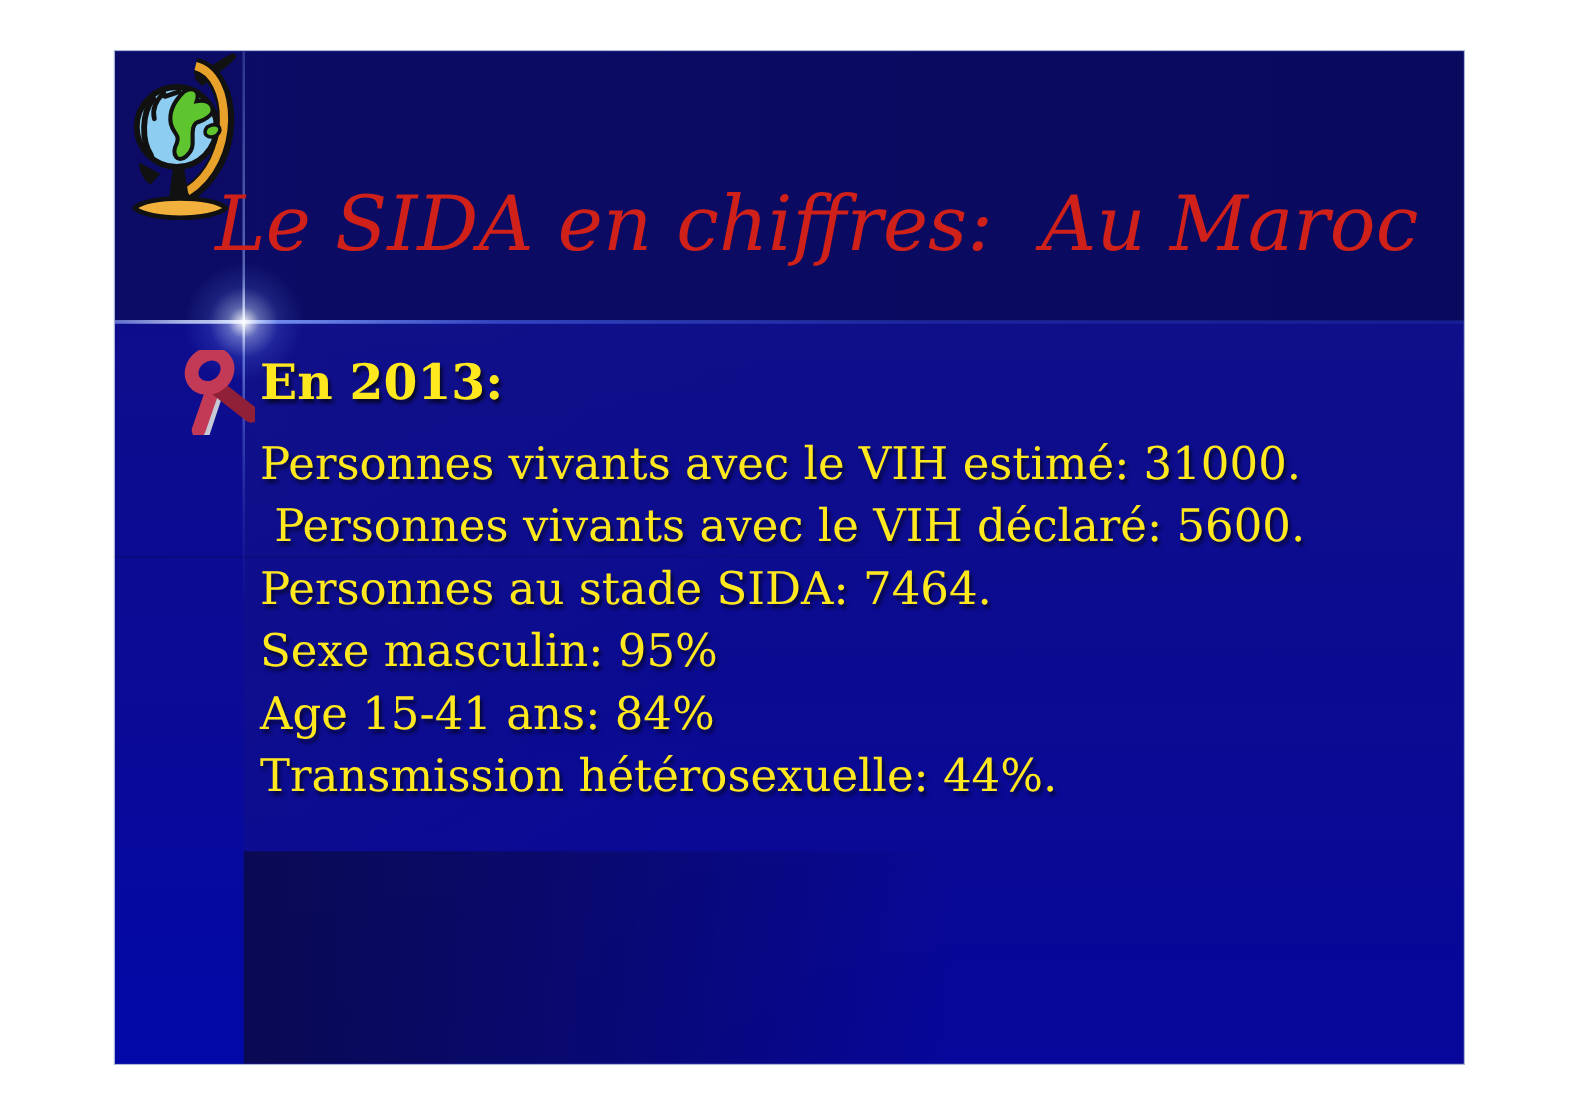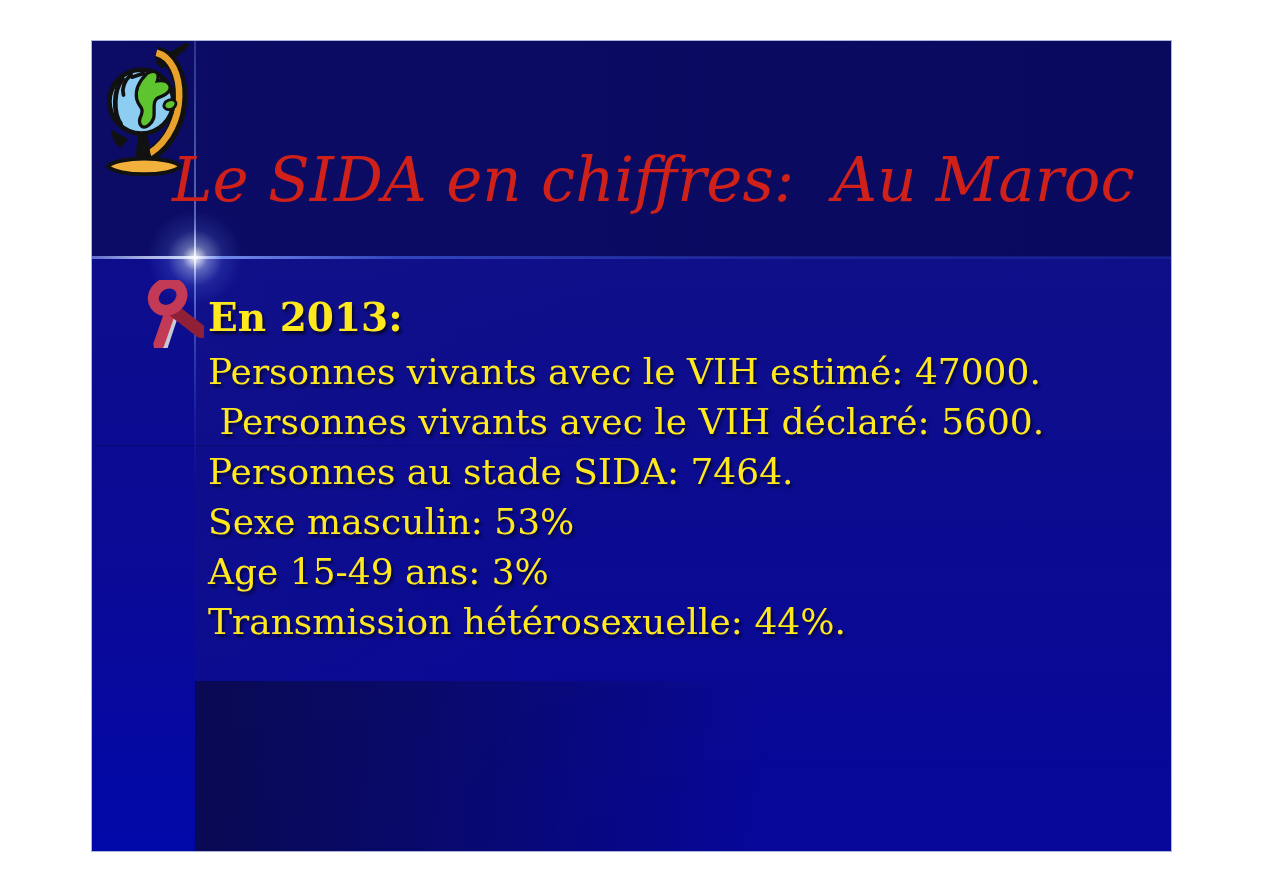--- a/index.html
+++ b/index.html
@@ -73,21 +73,21 @@
     font-size:61px;font-weight:normal;font-style:italic;
     line-height:1.15;white-space:pre-wrap;
     color:var(--title_text,#cf2019);
   }
   
   .globe{position:absolute;left:8px;top:0;width:94px;height:140px;}
   
   .ribbon{position:absolute;left:48px;top:239px;width:64px;height:68px;}
   
   .heading{
-    position:absolute;left:116px;top:252px;
+    position:absolute;left:116px;top:241px;
     font-size:39px;font-weight:bold;line-height:48px;
     color:var(--body_text,#ffe81e);
     text-shadow:2px 3px 3px rgba(0,0,0,.65);
     white-space:pre-wrap;
   }
   .body-lines{
     position:absolute;left:116px;top:306px;width:950px;
     font-size:36px;line-height:50px;
     color:var(--body_text,#ffe81e);
     text-shadow:2px 3px 3px rgba(0,0,0,.6);
@@ -138,21 +138,21 @@
       <path d="M31 34 L12 64" fill="none" stroke="#c6c9d6" stroke-width="13" stroke-linecap="round"></path>
       <path d="M30 31 L11 60" fill="none" stroke="var(--ribbon_red,#c23a55)" stroke-width="11" stroke-linecap="round"></path>
       <path d="M33 30 L55 58" fill="none" stroke="var(--ribbon_dark,#8f2038)" stroke-width="13" stroke-linecap="round"></path>
       <ellipse cx="31" cy="16" rx="15" ry="13" fill="none" stroke="var(--ribbon_red,#c23a55)" stroke-width="11" transform="rotate(-22 31 16)"></ellipse>
     </g>
   </svg>
 
   <div class="heading">En 2013:</div>
 
   <div class="body-lines">
-      <div class="body-line">Personnes vivants avec le VIH estimé: 47000.</div>
+      <div class="body-line">Personnes vivants avec le VIH estimé: 31000.</div>
       <div class="body-line"> Personnes vivants avec le VIH déclaré: 5600.</div>
       <div class="body-line">Personnes au stade SIDA: 7464.</div>
-      <div class="body-line">Sexe masculin: 53%</div>
-      <div class="body-line">Age 15-49 ans: 3%</div>
+      <div class="body-line">Sexe masculin: 95%</div>
+      <div class="body-line">Age 15-41 ans: 84%</div>
       <div class="body-line">Transmission hétérosexuelle: 44%.</div>
     </div>
 
 </div>
 
 </body></html>

